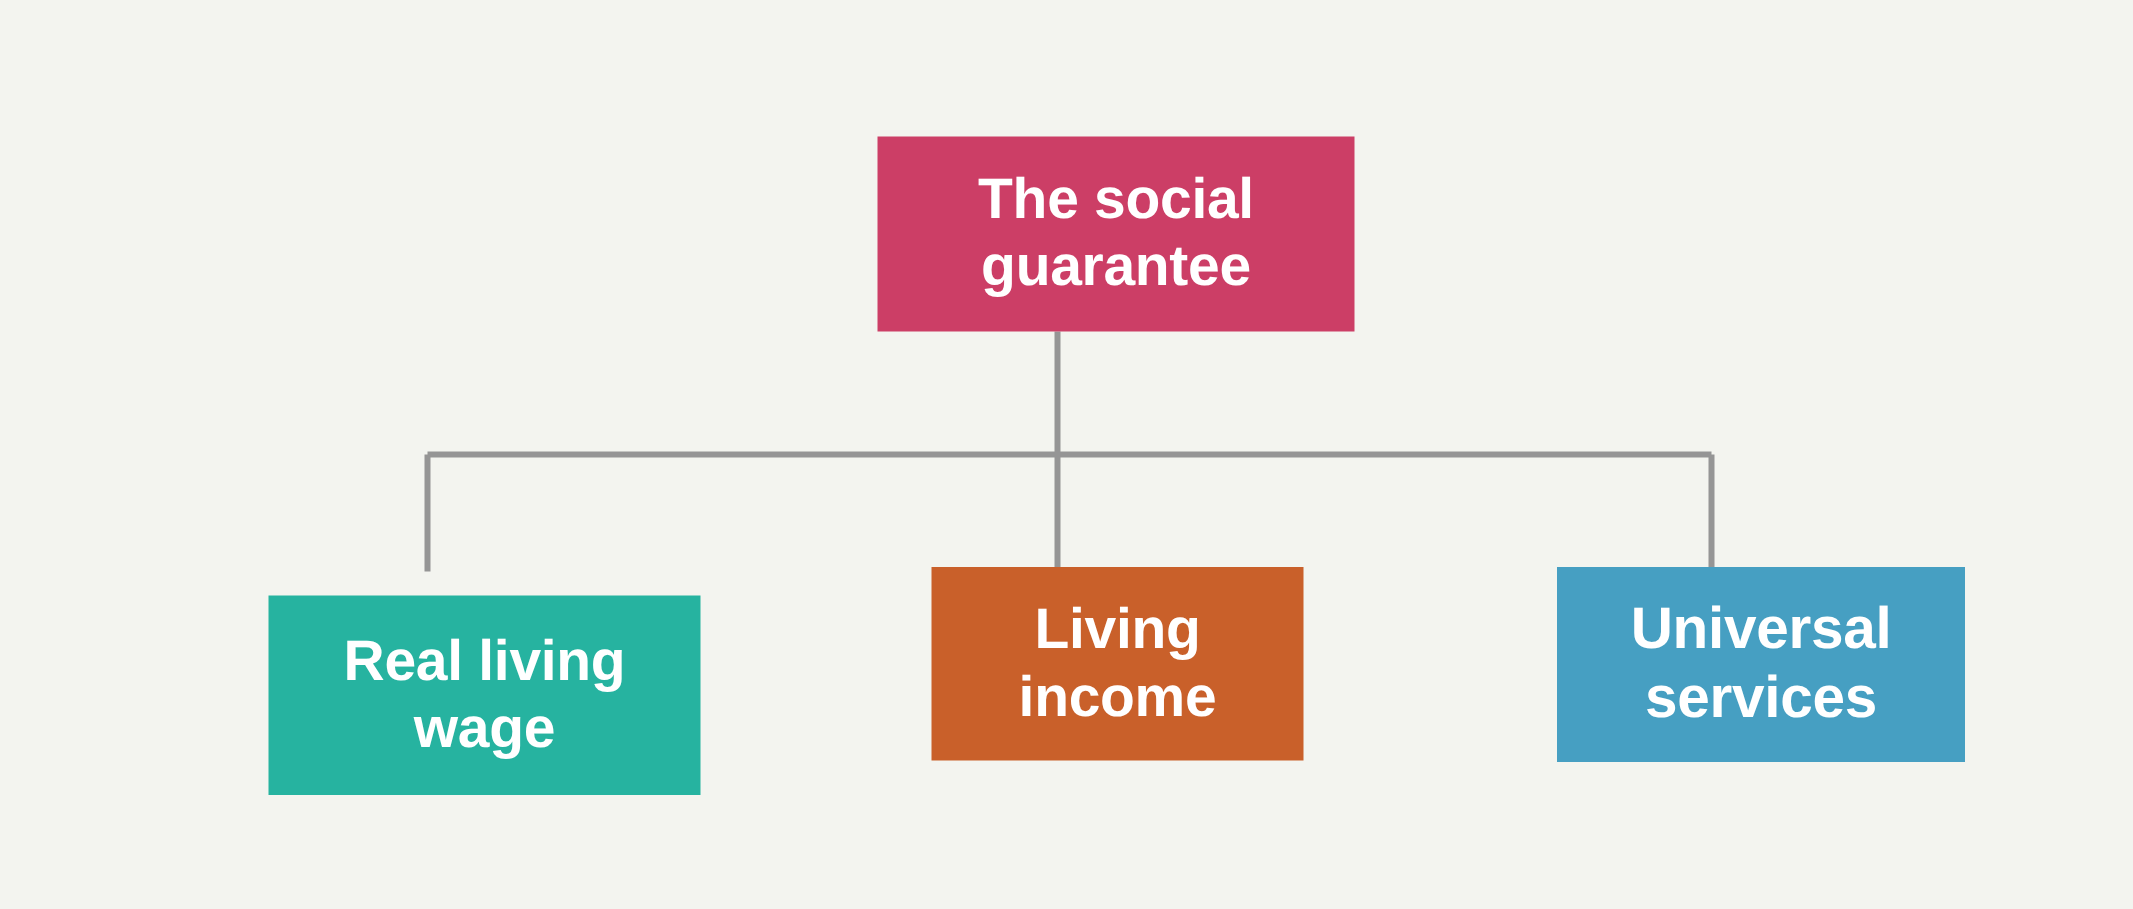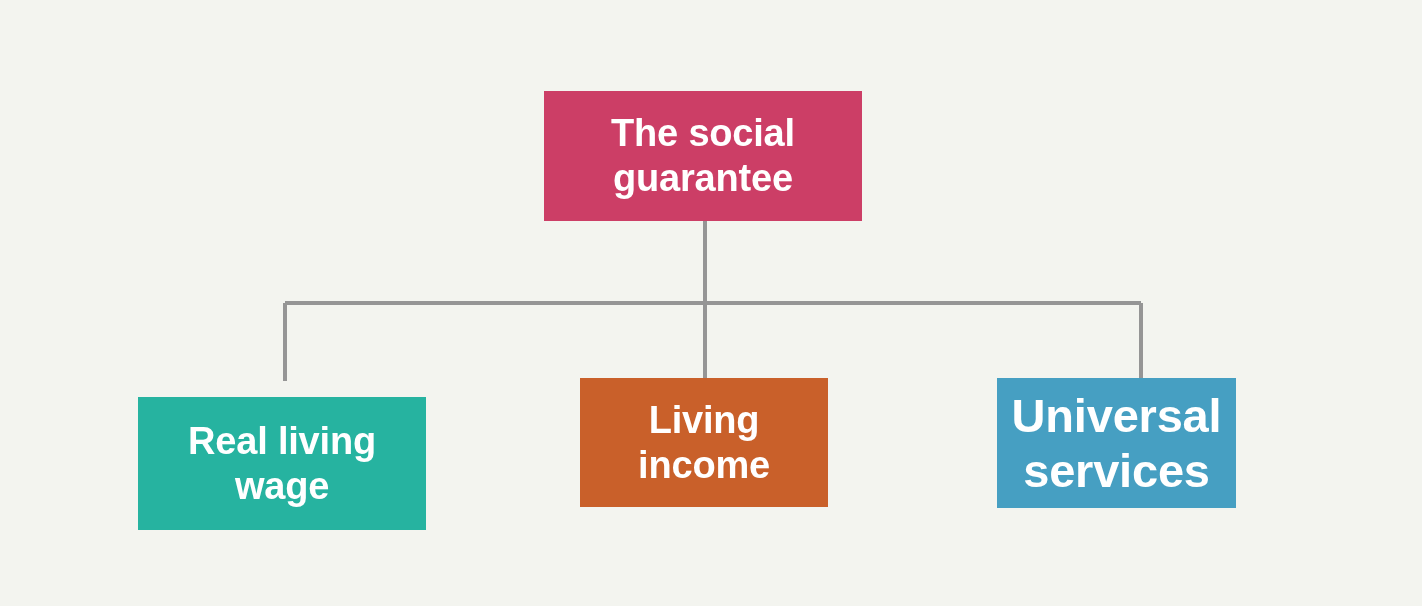--- a/index.html
+++ b/index.html
@@ -32,20 +32,21 @@
     display: flex;
     align-items: center;
     justify-content: flex-start;
     text-align: center;
     box-sizing: border-box;
     color: #ffffff;
     font-weight: bold;
     line-height: 1.18;
     letter-spacing: -0.2px;
     padding: 20px 10px;
+    margin-left: 41px;
   }
   .node-label {
     display: block;
     width: 100%;
   }
   
   #node-root {
     left: 544px;
     top: 91px;
     width: 318px;
@@ -66,24 +67,24 @@
     left: 580px;
     top: 378px;
     width: 248px;
     height: 129px;
     background: #c9602a;
     font-size: 38px;
   }
   #node-universal-services {
     left: 997px;
     top: 378px;
-    width: 239px;
+    width: 272px;
     height: 130px;
     background: #469fc2;
-    font-size: 47px;
+    font-size: 39px;
   }
 </style>
 </head>
 <body>
 
 <div id="diagram-canvas">
 
   <svg class="connectors" width="1422" height="606" viewBox="0 0 1422 606" aria-hidden="true">
 
     <line x1="705" y1="221" x2="705" y2="378" stroke="#959595" stroke-width="4"></line>

